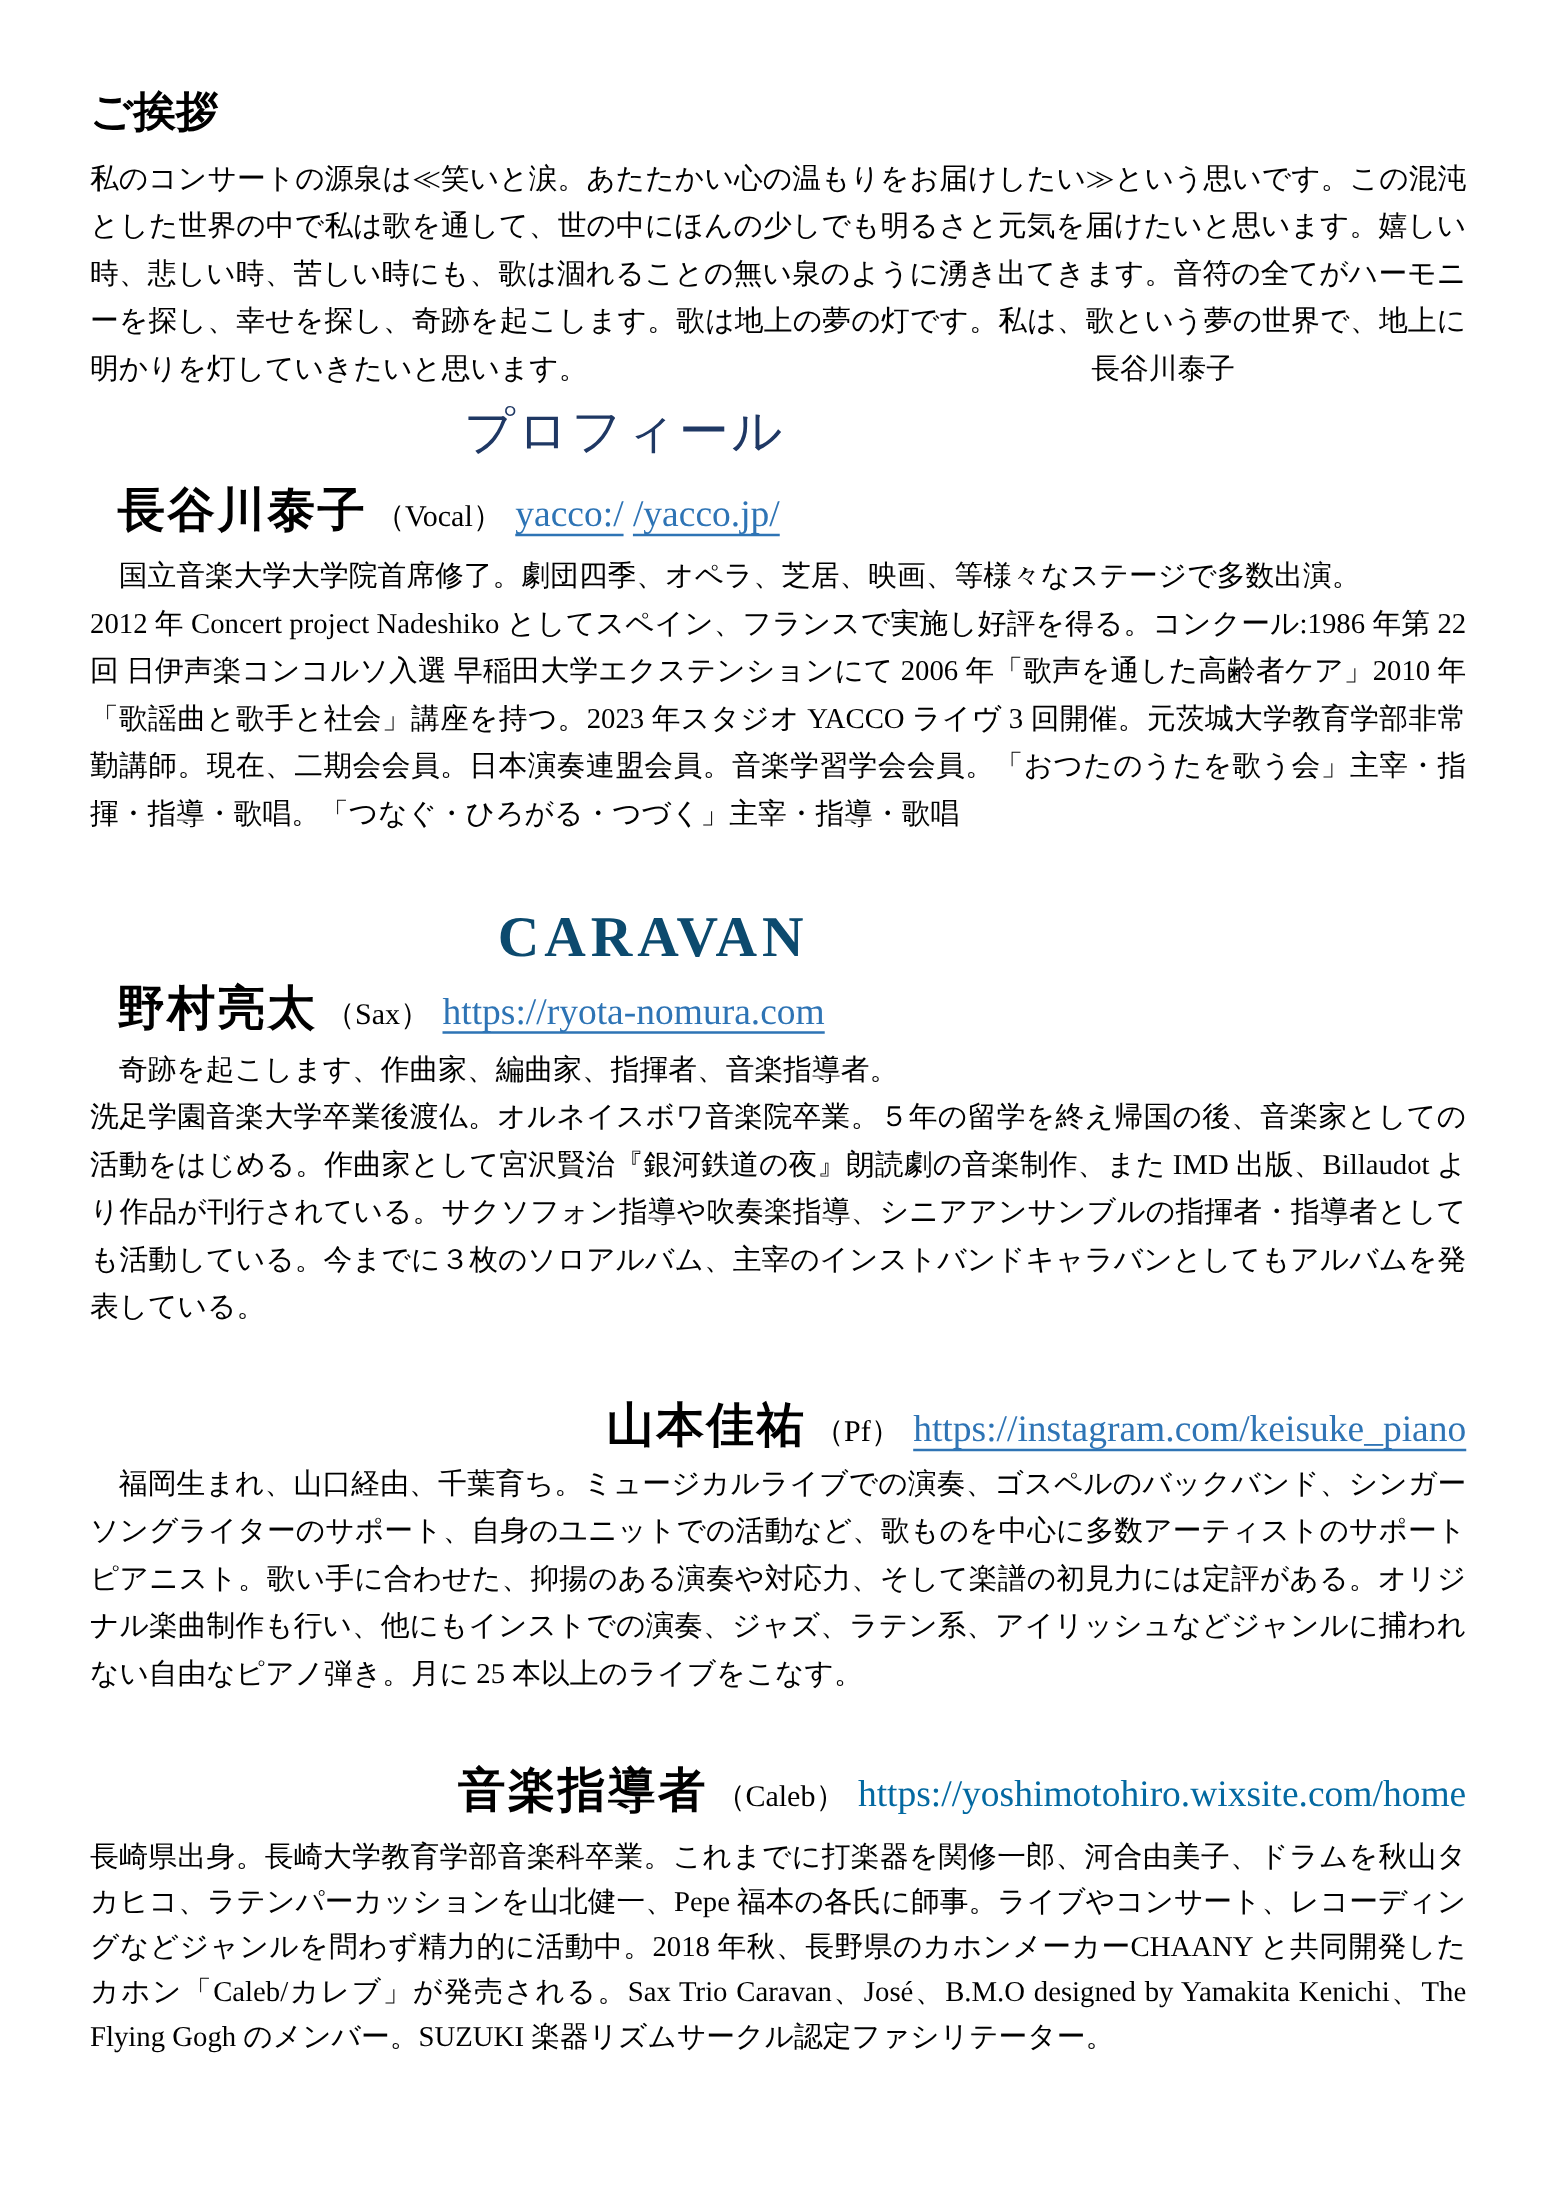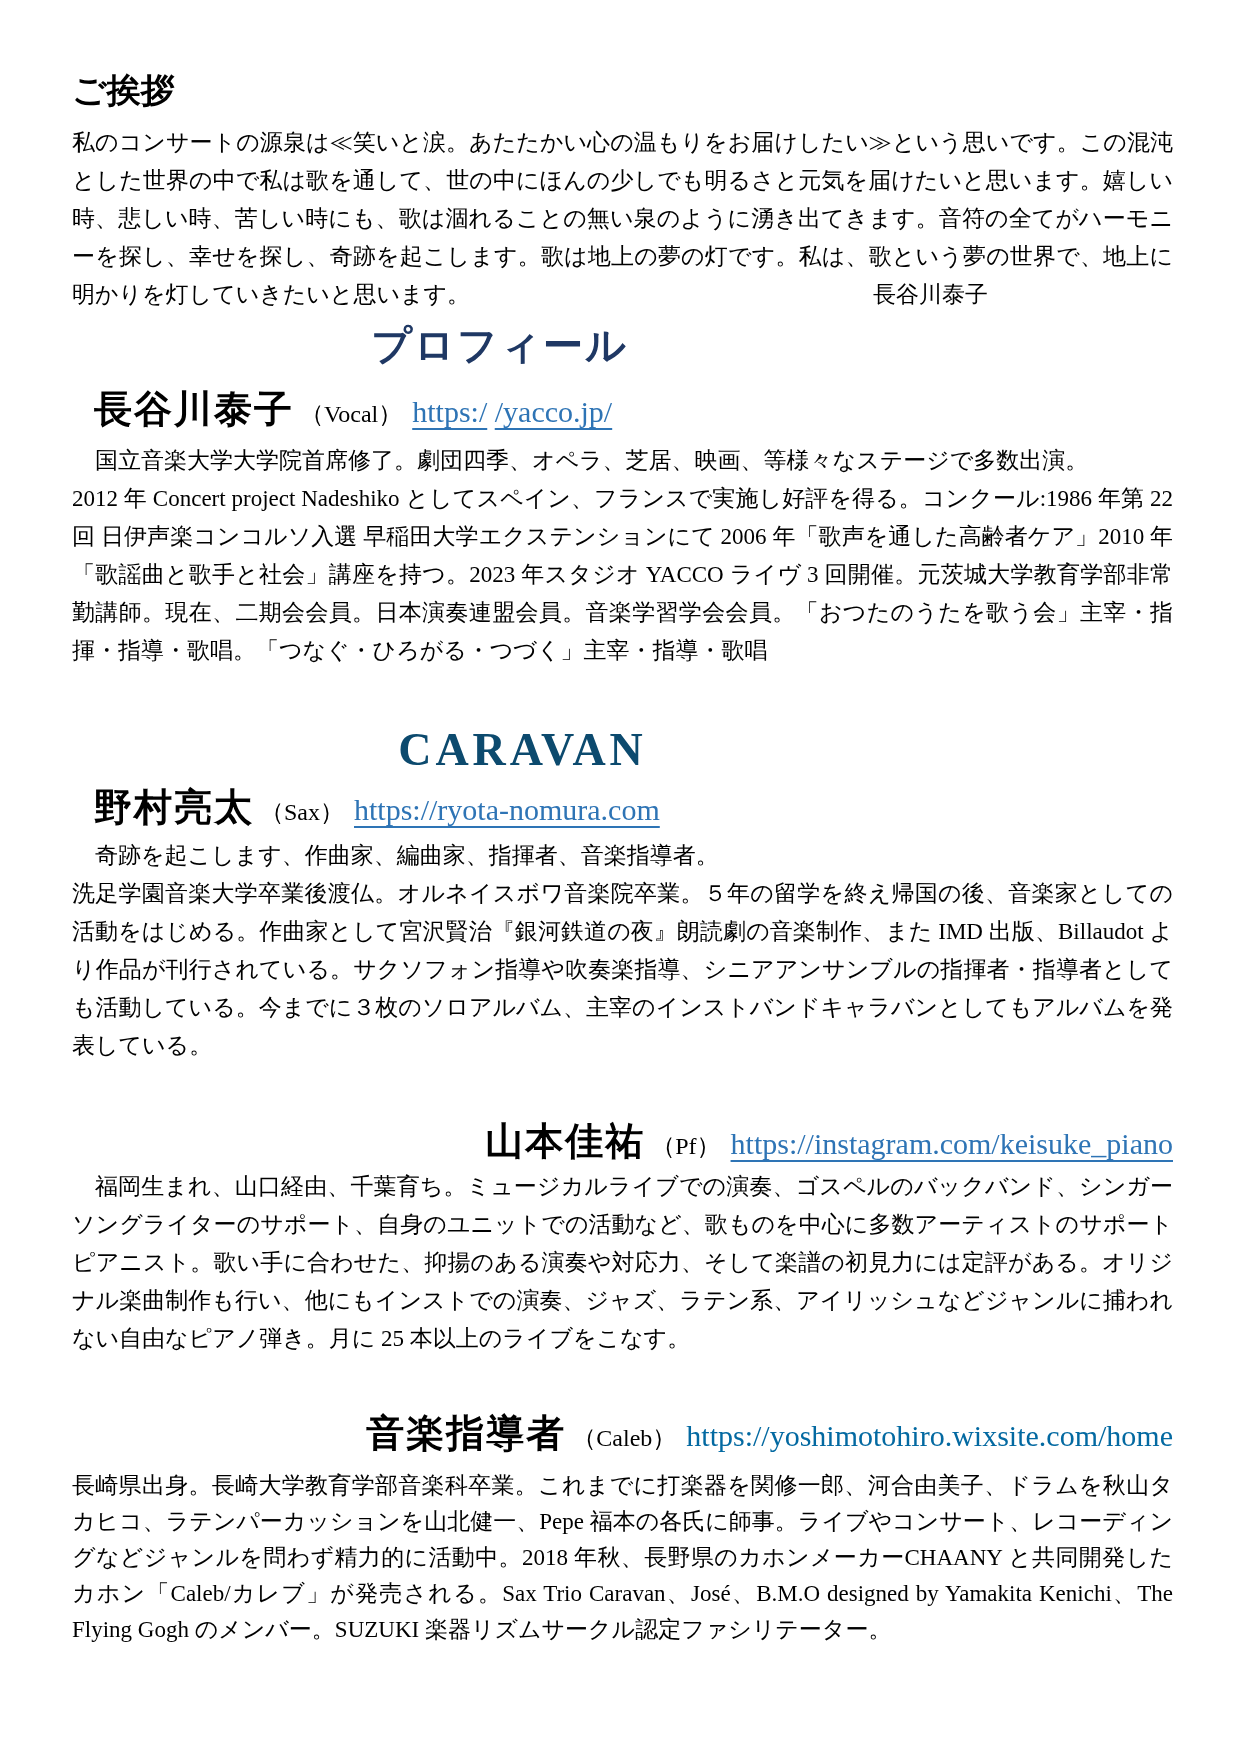--- a/index.html
+++ b/index.html
@@ -38,21 +38,21 @@
     bottom: 0;
     white-space: nowrap;
   }
 
   
   .profile-heading {
     width: fit-content;
     margin: 8px auto 0 auto;
     transform: translateX(-123px);
     font-family: "Liberation Sans", "DejaVu Sans", sans-serif;
-    font-weight: bold;
+    font-weight: normal;
     font-size: 40px;
     line-height: 46px;
     letter-spacing: 2px;
     color: #1F3864;
   }
   .caravan-heading {
     width: fit-content;
     margin: 53px auto 0 auto;
     transform: translateX(-100px);
     font-weight: bold;
@@ -126,21 +126,21 @@
   <p class="greeting-para">
     <span>私のコンサートの源泉は≪笑いと涙。あたたかい心の温もりをお届けしたい≫という思いです。この混沌とした世界の中で私は歌を通して、世の中にほんの少しでも明るさと元気を届けたいと思います。嬉しい時、悲しい時、苦しい時にも、歌は涸れることの無い泉のように湧き出てきます。音符の全てがハーモニーを探し、幸せを探し、奇跡を起こします。歌は地上の夢の灯です。私は、歌という夢の世界で、地上に明かりを灯していきたいと思います。</span>
     <span class="greeting-sig">長谷川泰子</span>
   </p>
 
   <div class="profile-heading">プロフィール</div>
 
   <div class="member-head indent-a mt-vocal-head">
     <span class="m-name">長谷川泰子</span>
     <span class="m-role">（Vocal）</span>
-    <a class="m-link"><span class="u">https:/</span> <span class="u">/yacco.jp/</span></a>
+    <a class="m-link"><span class="u">yacco:/</span> <span class="u">/yacco.jp/</span></a>
   </div>
   <p class="bio first-indent mt-vocal-bio">国立音楽大学大学院首席修了。劇団四季、オペラ、芝居、映画、等様々なステージで多数出演。</p>
   <p class="bio">2012 年 Concert project Nadeshiko としてスペイン、フランスで実施し好評を得る。コンクール:1986 年第 22 回 日伊声楽コンコルソ入選 早稲田大学エクステンションにて 2006 年「歌声を通した高齢者ケア」2010 年「歌謡曲と歌手と社会」講座を持つ。2023 年スタジオ YACCO ライヴ 3 回開催。元茨城大学教育学部非常勤講師。現在、二期会会員。日本演奏連盟会員。音楽学習学会会員。「おつたのうたを歌う会」主宰・指揮・指導・歌唱。「つなぐ・ひろがる・つづく」主宰・指導・歌唱</p>
 
   <div class="caravan-heading">CARAVAN</div>
 
   <div class="member-head indent-a mt-sax-head">
     <span class="m-name">野村亮太</span>
     <span class="m-role">（Sax）</span>
     <a class="m-link"><span class="u">https://ryota-nomura.com</span></a>

